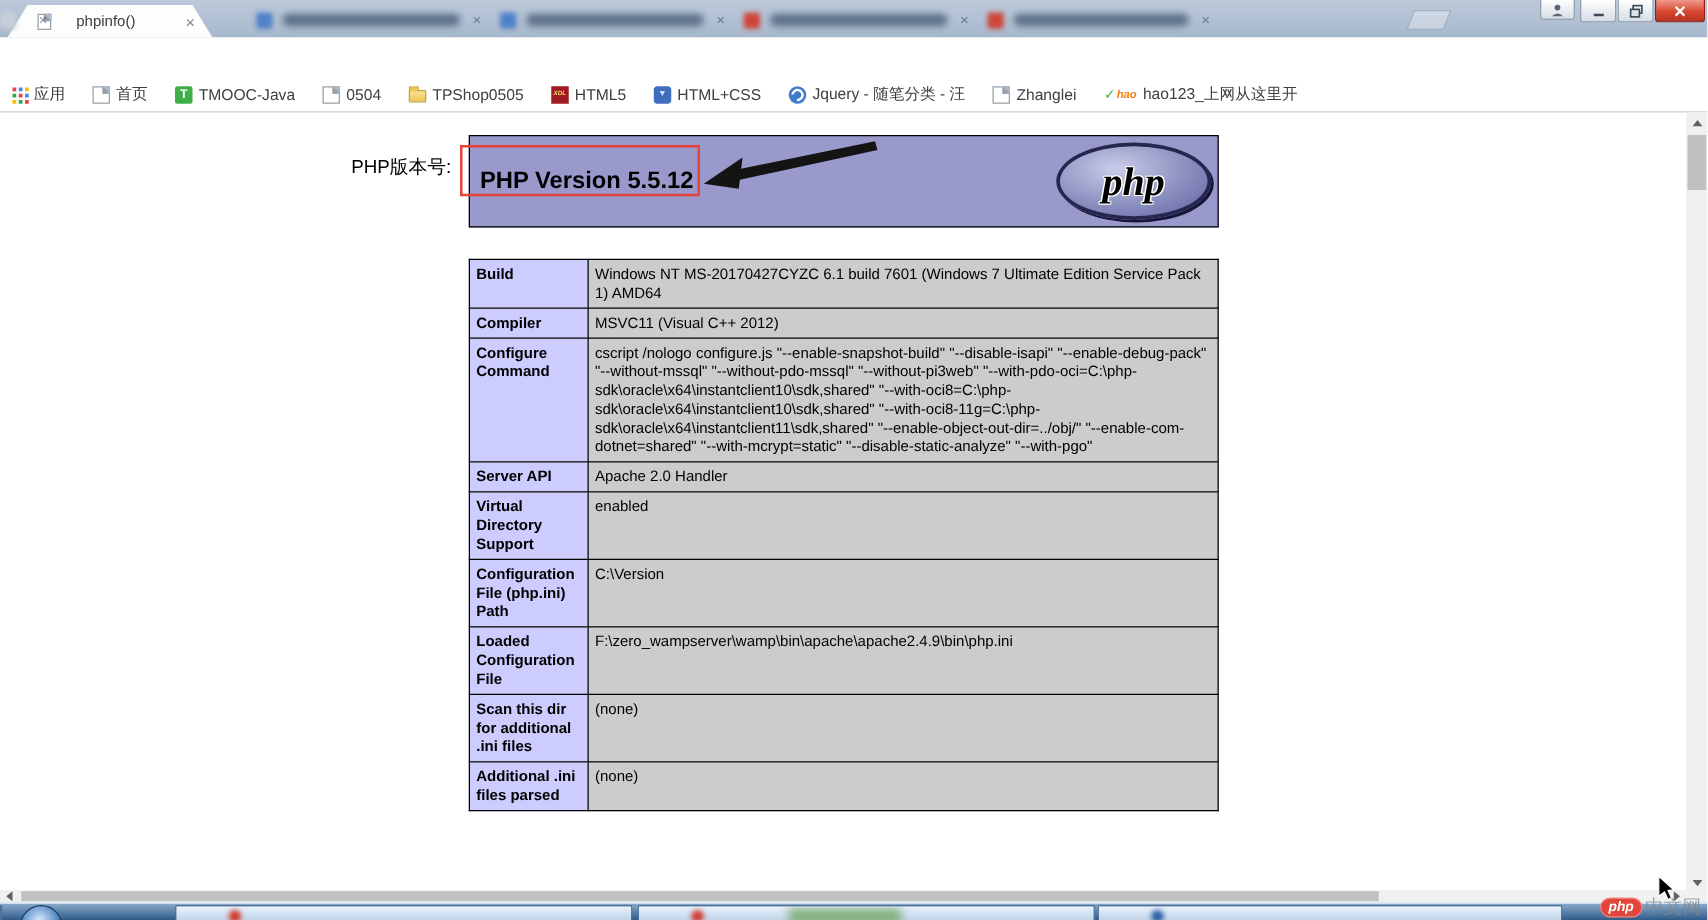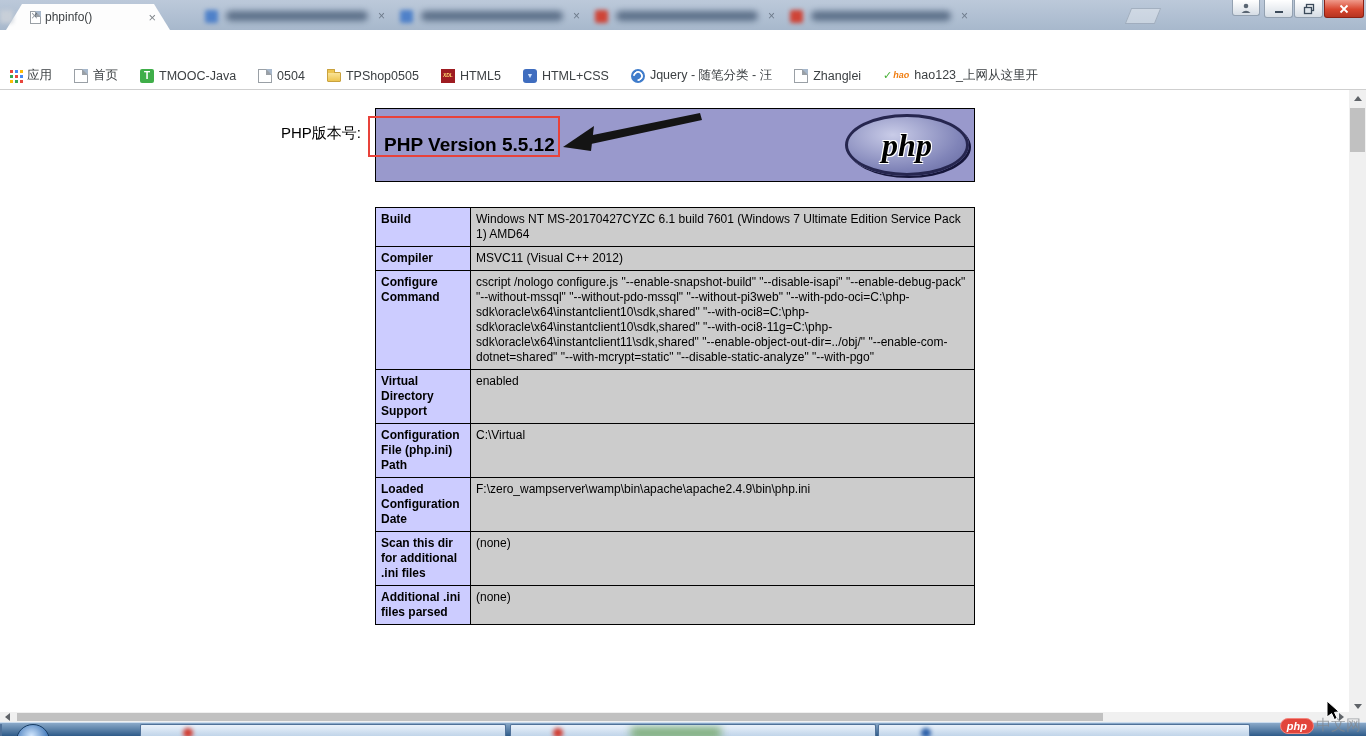--- a/index.html
+++ b/index.html
@@ -11,21 +11,21 @@
 
   
   .tabstrip {
     position: absolute; top: 0; left: 0; width: 1366px; height: 30px;
     background: linear-gradient(#bcc9da, #a7b8cc);
   }
   .tab-active {
     position: absolute; left: 6px; top: 4px; width: 164px; height: 26px;
     background: #fdfdfd;
     clip-path: polygon(16px 0, 148px 0, 164px 26px, 0 26px);
-    display: flex; align-items: center; padding: 0 14px 0 24px; gap: 4px;
+    display: flex; align-items: center; padding: 0 14px 0 24px; gap: 20px;
   }
   .tab-title { font-size: 12px; color: #3c4043; flex: 1; white-space: nowrap; overflow: hidden; }
   .tab-close { font-size: 13px; color: #80868b; cursor: default; }
   .ic-page {
     display: inline-block; width: 11px; height: 13px; background: #fff;
     border: 1px solid #9aa0a6; position: relative; flex: 0 0 auto;
   }
   .ic-page::before {
     content: ""; position: absolute; right: -1px; top: -1px;
     border: 3px solid; border-color: #a7b8cc #a7b8cc #9aa0a6 #9aa0a6;
@@ -388,33 +388,37 @@
           <td class="k">Compiler</td>
           <td class="v">MSVC11 (Visual C++ 2012)</td>
         </tr>
 
 
         <tr>
           <td class="k">Configure Command</td>
           <td class="v">cscript /nologo configure.js "--enable-snapshot-build" "--disable-isapi" "--enable-debug-pack" "--without-mssql" "--without-pdo-mssql" "--without-pi3web" "--with-pdo-oci=C:\php-sdk\oracle\x64\instantclient10\sdk,shared" "--with-oci8=C:\php-sdk\oracle\x64\instantclient10\sdk,shared" "--with-oci8-11g=C:\php-sdk\oracle\x64\instantclient11\sdk,shared" "--enable-object-out-dir=../obj/" "--enable-com-dotnet=shared" "--with-mcrypt=static" "--disable-static-analyze" "--with-pgo"</td>
         </tr>
 
+        <tr>
+          <td class="k">Server API</td>
+          <td class="v">Apache 2.0 Handler</td>
+        </tr>
 
         <tr>
           <td class="k">Virtual Directory Support</td>
           <td class="v">enabled</td>
         </tr>
 
         <tr>
           <td class="k">Configuration File (php.ini) Path</td>
-          <td class="v">C:\Virtual</td>
-        </tr>
-
-        <tr>
-          <td class="k">Loaded Configuration Date</td>
+          <td class="v">C:\Version</td>
+        </tr>
+
+        <tr>
+          <td class="k">Loaded Configuration File</td>
           <td class="v">F:\zero_wampserver\wamp\bin\apache\apache2.4.9\bin\php.ini</td>
         </tr>
 
         <tr>
           <td class="k">Scan this dir for additional .ini files</td>
           <td class="v">(none)</td>
         </tr>
 
         <tr>
           <td class="k">Additional .ini files parsed</td>

